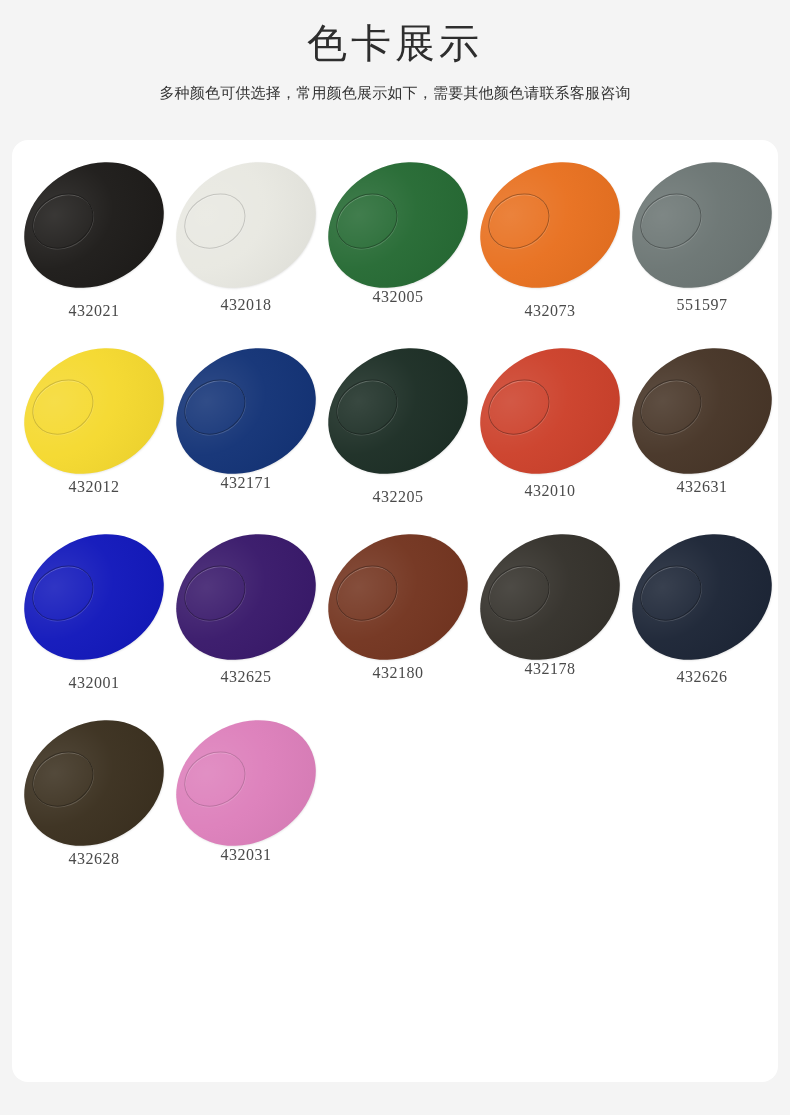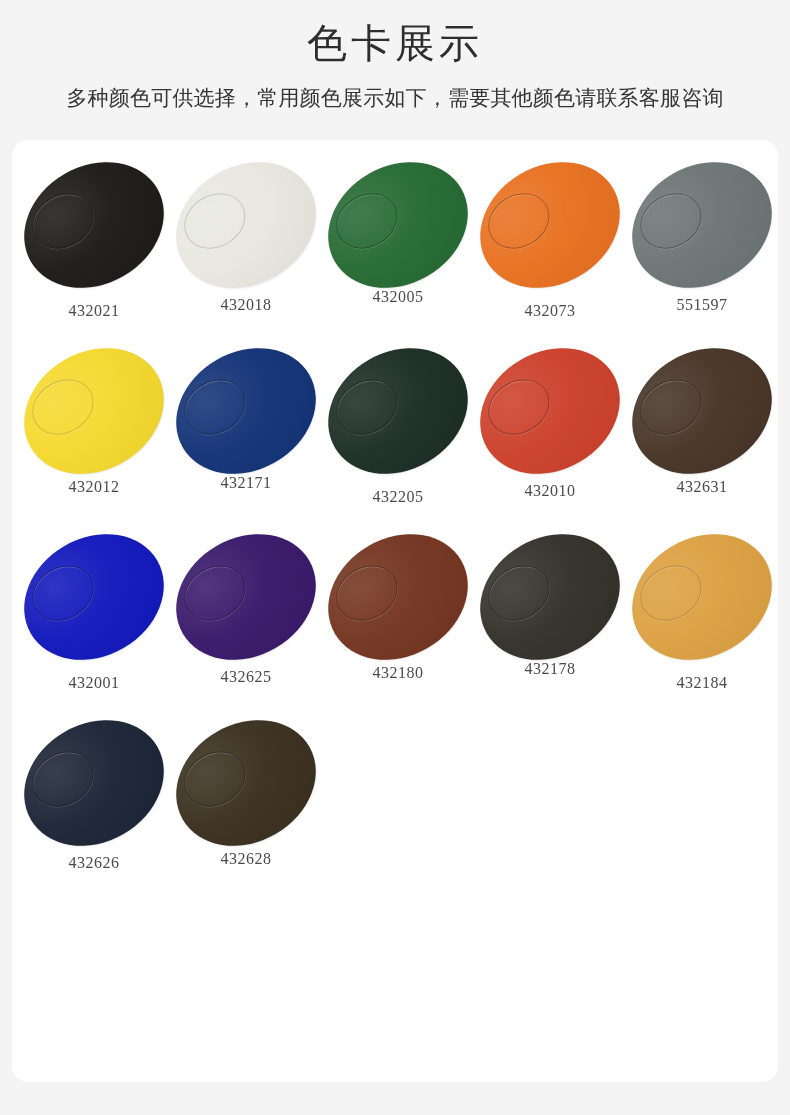--- a/index.html
+++ b/index.html
@@ -22,21 +22,21 @@
   }
   .page-title {
     font-size: 40px;
     font-weight: normal;
     color: #2e2e2e;
     letter-spacing: 4px;
     line-height: 1.25;
     margin: 0;
   }
   .page-subtitle {
-    font-size: 21px;
+    font-size: 15px;
     color: #333333;
     letter-spacing: 0.2px;
     margin: 16px 0 0 0;
   }
 
   
   .swatch-card {
     position: absolute;
     left: 12px;
     top: 140px;
@@ -253,39 +253,39 @@
         <div class="chip-wrap">
           <div class="chip" style="background: rgb(51, 48, 42);">
             <div class="sheen"></div>
             <div class="ring"></div>
           </div>
         </div>
         <div class="chip-label nudge-3">432178</div>
       </div>
       <div class="swatch-cell">
         <div class="chip-wrap">
-          <div class="chip light" style="background: rgb(220, 160, 65);">
-            <div class="sheen"></div>
-            <div class="ring"></div>
-          </div>
-        </div>
-        <div class="chip-label nudge-0">432184</div>
-      </div>
-      <div class="swatch-cell">
-        <div class="chip-wrap">
           <div class="chip" style="background: rgb(27, 36, 53);">
             <div class="sheen"></div>
             <div class="ring"></div>
           </div>
         </div>
         <div class="chip-label nudge-1">432626</div>
       </div>
       <div class="swatch-cell">
         <div class="chip-wrap">
           <div class="chip" style="background: rgb(58, 47, 30);">
             <div class="sheen"></div>
             <div class="ring"></div>
           </div>
         </div>
         <div class="chip-label nudge-2">432628</div>
+      </div>
+      <div class="swatch-cell">
+        <div class="chip-wrap">
+          <div class="chip light" style="background: rgb(221, 127, 187);">
+            <div class="sheen"></div>
+            <div class="ring"></div>
+          </div>
+        </div>
+        <div class="chip-label nudge-3">432031</div>
       </div>
     </div>
 </div>
 
 </body></html>

